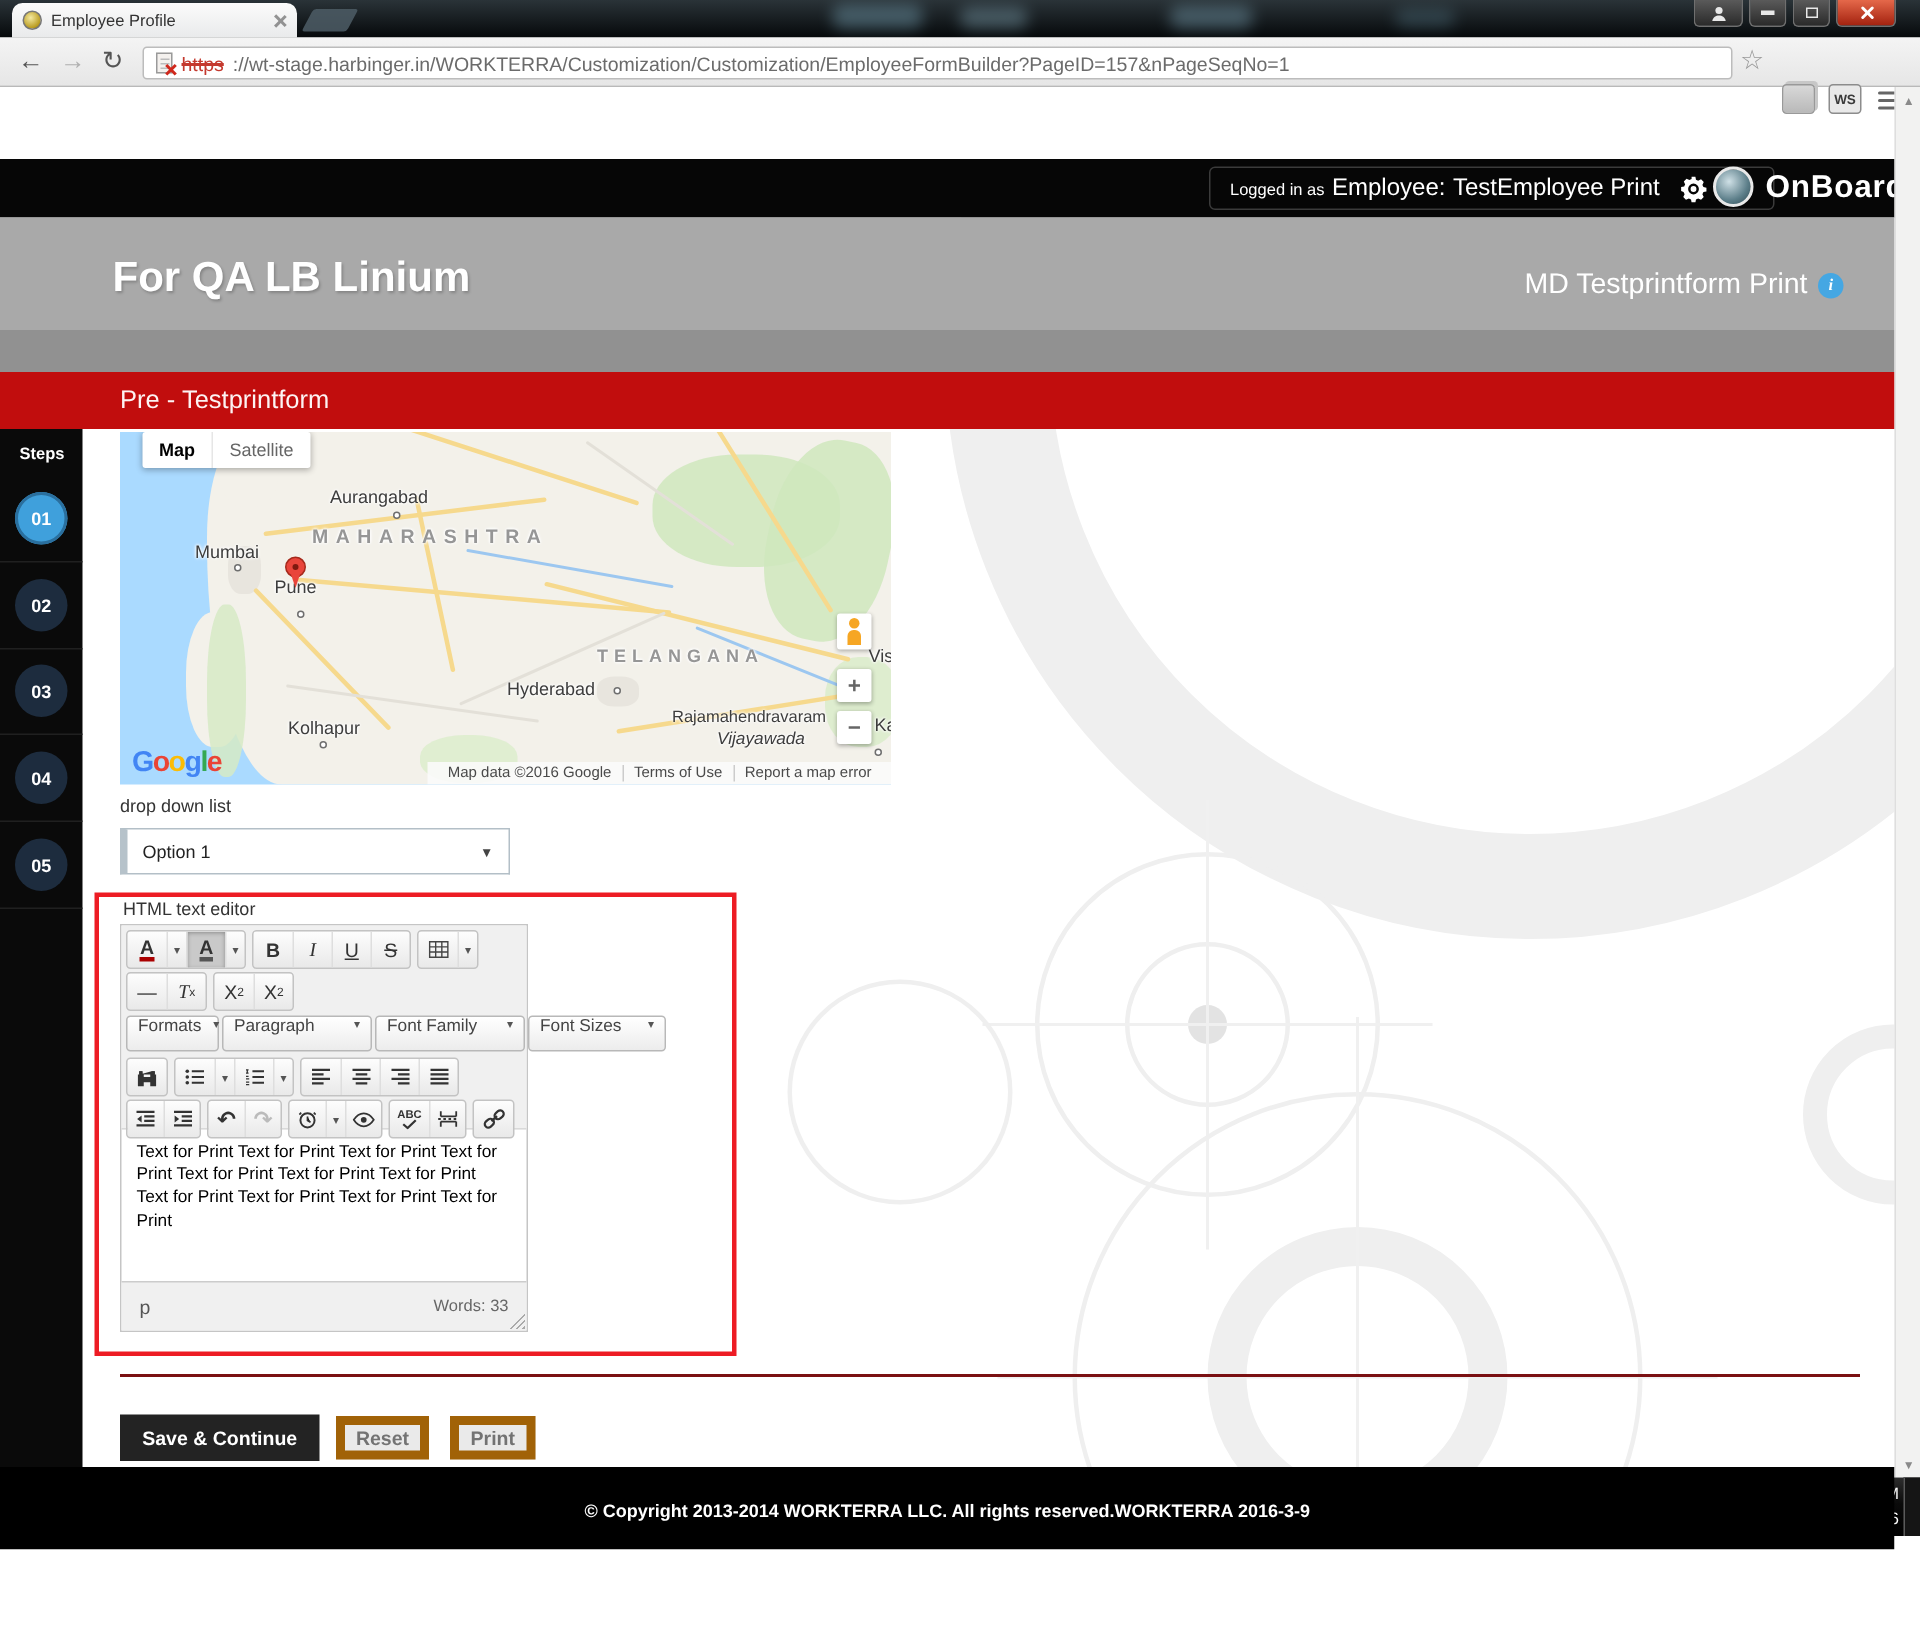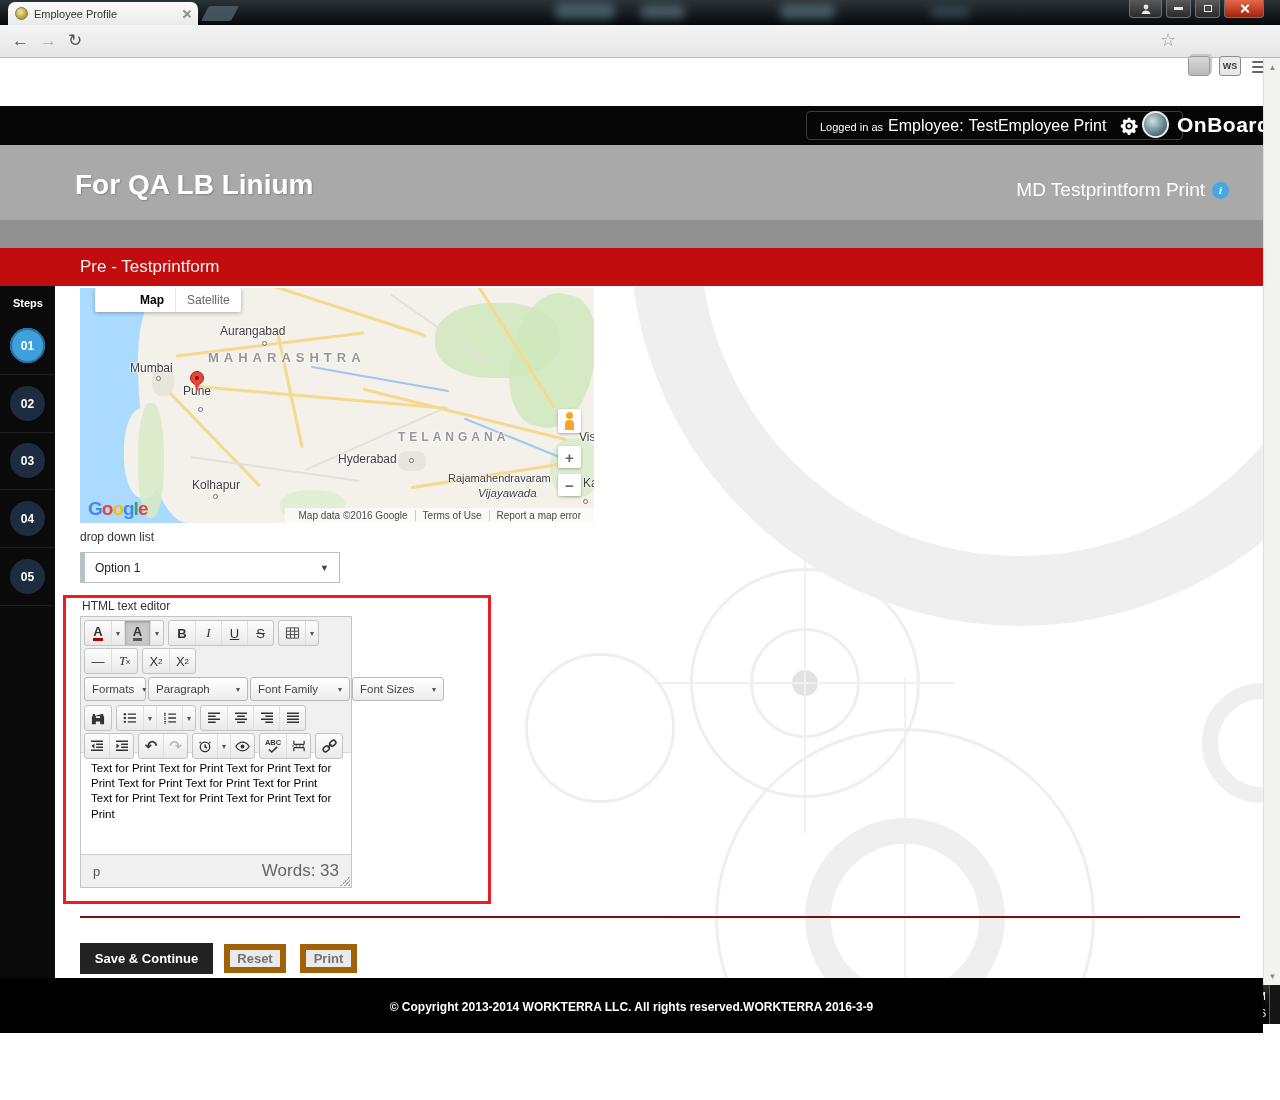--- a/index.html
+++ b/index.html
@@ -76,21 +76,21 @@
   .urban { position:absolute; background:#e8e5de; border-radius:40%; }
   .road { position:absolute; height:2.5px; background:#f6d98d; border-radius:2px; }
   .roadw { position:absolute; height:2px; background:#fff; border:1px solid #e3e0d8; border-radius:2px; }
   .river { position:absolute; height:1.5px; background:#9cc7f0; border-radius:2px; }
   .mlabel { position:absolute; color:#3d3d3d; font-size:12px; white-space:nowrap; text-shadow:0 0 2px #fff,0 0 2px #fff,0 0 3px #fff; }
   .mstate { color:#969696; font-size:13px; letter-spacing:5px; font-weight:bold; }
   .mdot { position:absolute; width:5px; height:5px; border:1.5px solid #6e6e6e; border-radius:50%; background:#fff; }
   #pin { left:110px; top:83px; width:14px; height:14px; border-radius:50%; background:#e9453b; border:1px solid #a52a1c; z-index:3; }
   #pin::after { content:''; position:absolute; left:4px; top:4px; width:4px; height:4px; border-radius:50%; background:#7e190f; }
   #pin-tail { left:114px; top:95px; width:0; height:0; border-left:3.5px solid transparent; border-right:3.5px solid transparent; border-top:9px solid #e9453b; z-index:3; }
-  #mapctl { left:15px; top:0; height:24px; display:flex; background:#fff; border-radius:2px; box-shadow:0 1px 4px rgba(0,0,0,.3); z-index:4;padding-left:34px; }
+  #mapctl { left:15px; top:0; height:24px; display:flex; background:#fff; border-radius:2px; box-shadow:0 1px 4px rgba(0,0,0,.3); z-index:4; }
   #mapctl .cell { padding:0 11px; display:flex; align-items:center; font-size:12px; }
   #mapctl .on { font-weight:bold; color:#000; }
   #mapctl .off { color:#666; border-left:1px solid #e6e6e6; }
   .mapsq { position:absolute; left:478px; width:23px; background:#fff; border-radius:2px; box-shadow:0 1px 3px rgba(0,0,0,.3); display:flex; align-items:center; justify-content:center; color:#666; font-weight:bold; z-index:4; }
   #pegman-head { width:7px; height:7px; border-radius:50%; background:#f6a623; position:absolute; left:8px; top:3px; }
   #pegman-body { width:9px; height:10px; border-radius:4px 4px 0 0; background:#f6a623; position:absolute; left:7px; top:11px; }
   #glogo { left:8px; top:210px; font-size:19px; font-weight:bold; letter-spacing:-1px; z-index:4; display:flex; }
   #attrib { right:0; bottom:0; height:15px; background:rgba(250,250,250,.88); display:flex; align-items:center; font-size:10px; color:#4a4a4a; padding:0 6px; z-index:4; }
   #attrib span { padding:0 7px; white-space:nowrap; }
   #attrib span + span { border-left:1px solid #ccc; }
@@ -109,28 +109,28 @@
   .tbn { min-width:26px; padding:0 3px; display:flex; align-items:center; justify-content:center; color:#333; font-size:13px; position:relative; }
   .tbn + .tbn { border-left:1px solid #dedede; }
   .tbn.caret { min-width:13px; font-size:8px; color:#555; }
   .tbn.pressed { background:#c9c9c9; box-shadow:inset 0 1px 3px rgba(0,0,0,.3); }
   .colA { font-weight:bold; border-bottom:3px solid #a00; line-height:1; padding-bottom:0px; }
   .colA.bg { border-bottom-color:#555; }
   .bold { font-weight:bold; }
   .ital { font-style:italic; font-family:"Liberation Serif",serif; }
   .unders { text-decoration:underline; }
   .strike { text-decoration:line-through; }
-  .sel { height:24px; border:1px solid #b8b8b8; border-radius:3px; background:linear-gradient(#fff,#ececec); display:flex; align-items:center; padding:0 7px; font-size:11.5px; color:#444; }
+  .sel { height:24px; border:1px solid #b8b8b8; border-radius:3px; background:linear-gradient(#fff,#ececec); display:flex; padding:0 7px; font-size:11.5px; color:#444; }
   .sel .sc { margin-left:auto; font-size:8px; color:#555; padding-left:8px; }
   .dis { color:#bbb !important; }
   .icon-svg { display:block; }
   #ed-content { position:absolute; left:0; top:137px; width:270px; height:101px; padding:7px 10px; font-size:11.5px; line-height:1.32; color:#000; overflow:hidden; }
   #ed-status { position:absolute; left:0; bottom:0; width:270px; height:33px; background:#f0f0f0; border-top:1px solid #ccc; display:flex; align-items:center; padding:0 12px; }
   #ed-path { font-size:13px; color:#555; }
-  #ed-words { margin-left:auto; font-size:17px; color:#666; }
+  #ed-words { margin-left:auto; font-size:11px; color:#666; }
   #grip { position:absolute; right:1px; bottom:1px; width:10px; height:10px; background:
       linear-gradient(135deg, transparent 50%, #aaa 50%, #aaa 56%, transparent 56%, transparent 70%, #aaa 70%, #aaa 76%, transparent 76%, transparent 90%, #aaa 90%); }
 
   #hrline { left:80px; top:810px; width:1160px; height:2px; background:#7a1012; z-index:6; }
   .btn { position:absolute; display:flex; align-items:center; justify-content:center; font-size:13px; font-weight:bold; z-index:6; }
   #btn-save { left:80px; top:837px; width:133px; height:31px; background:#232323; color:#fff; }
   .btn-lite { background:#eaeaea; border:6px solid #a16207; color:#737373; }
   #btn-reset { left:224px; top:838px; width:62px; height:29px; }
   #btn-print { left:300px; top:838px; width:57px; height:29px; }
 
@@ -209,20 +209,27 @@
     <div class="abs navglyph" style="left:68px;top:7px;">↻</div>
     <div class="abs navglyph" style="left:1160px;top:6px;font-size:18px;color:#999;">☆</div>
     <div class="abs extbox" id="ext-stamp" style="left:1188px;top:31px;"></div>
     <div class="abs extbox" id="ext-ws" style="left:1219px;top:31px;">WS</div>
     <div class="abs" id="menu-btn" style="left:1252px;top:33px;">
         <span></span>
         <span></span>
         <span></span>
       </div>
   </div>
+  <div class="abs" id="urlbar">
+    <div id="cert">
+        <div id="cert-x"></div>
+      </div>
+    <span id="url-scheme">https</span>
+    <span id="url-rest">://wt-stage.harbinger.in/WORKTERRA/Customization/Customization/EmployeeFormBuilder?PageID=157&amp;nPageSeqNo=1</span>
+  </div>
 
   <div class="abs" id="page">
 
     <div class="wm" style="left:630px;top:-260px;width:780px;height:780px;border-width:70px;"></div>
     <div class="wm" style="left:690px;top:462px;width:230px;height:230px;"></div>
     <div class="wm" style="left:750px;top:522px;width:110px;height:110px;"></div>
     <div class="wmdot" style="left:792px;top:564px;width:26px;height:26px;"></div>
     <div class="wmline" style="left:655px;top:576px;width:300px;height:2px;"></div>
     <div class="wmline" style="left:804px;top:427px;width:2px;height:300px;"></div>
     <div class="wm" style="left:805px;top:712px;width:200px;height:200px;border-width:26px;"></div>

